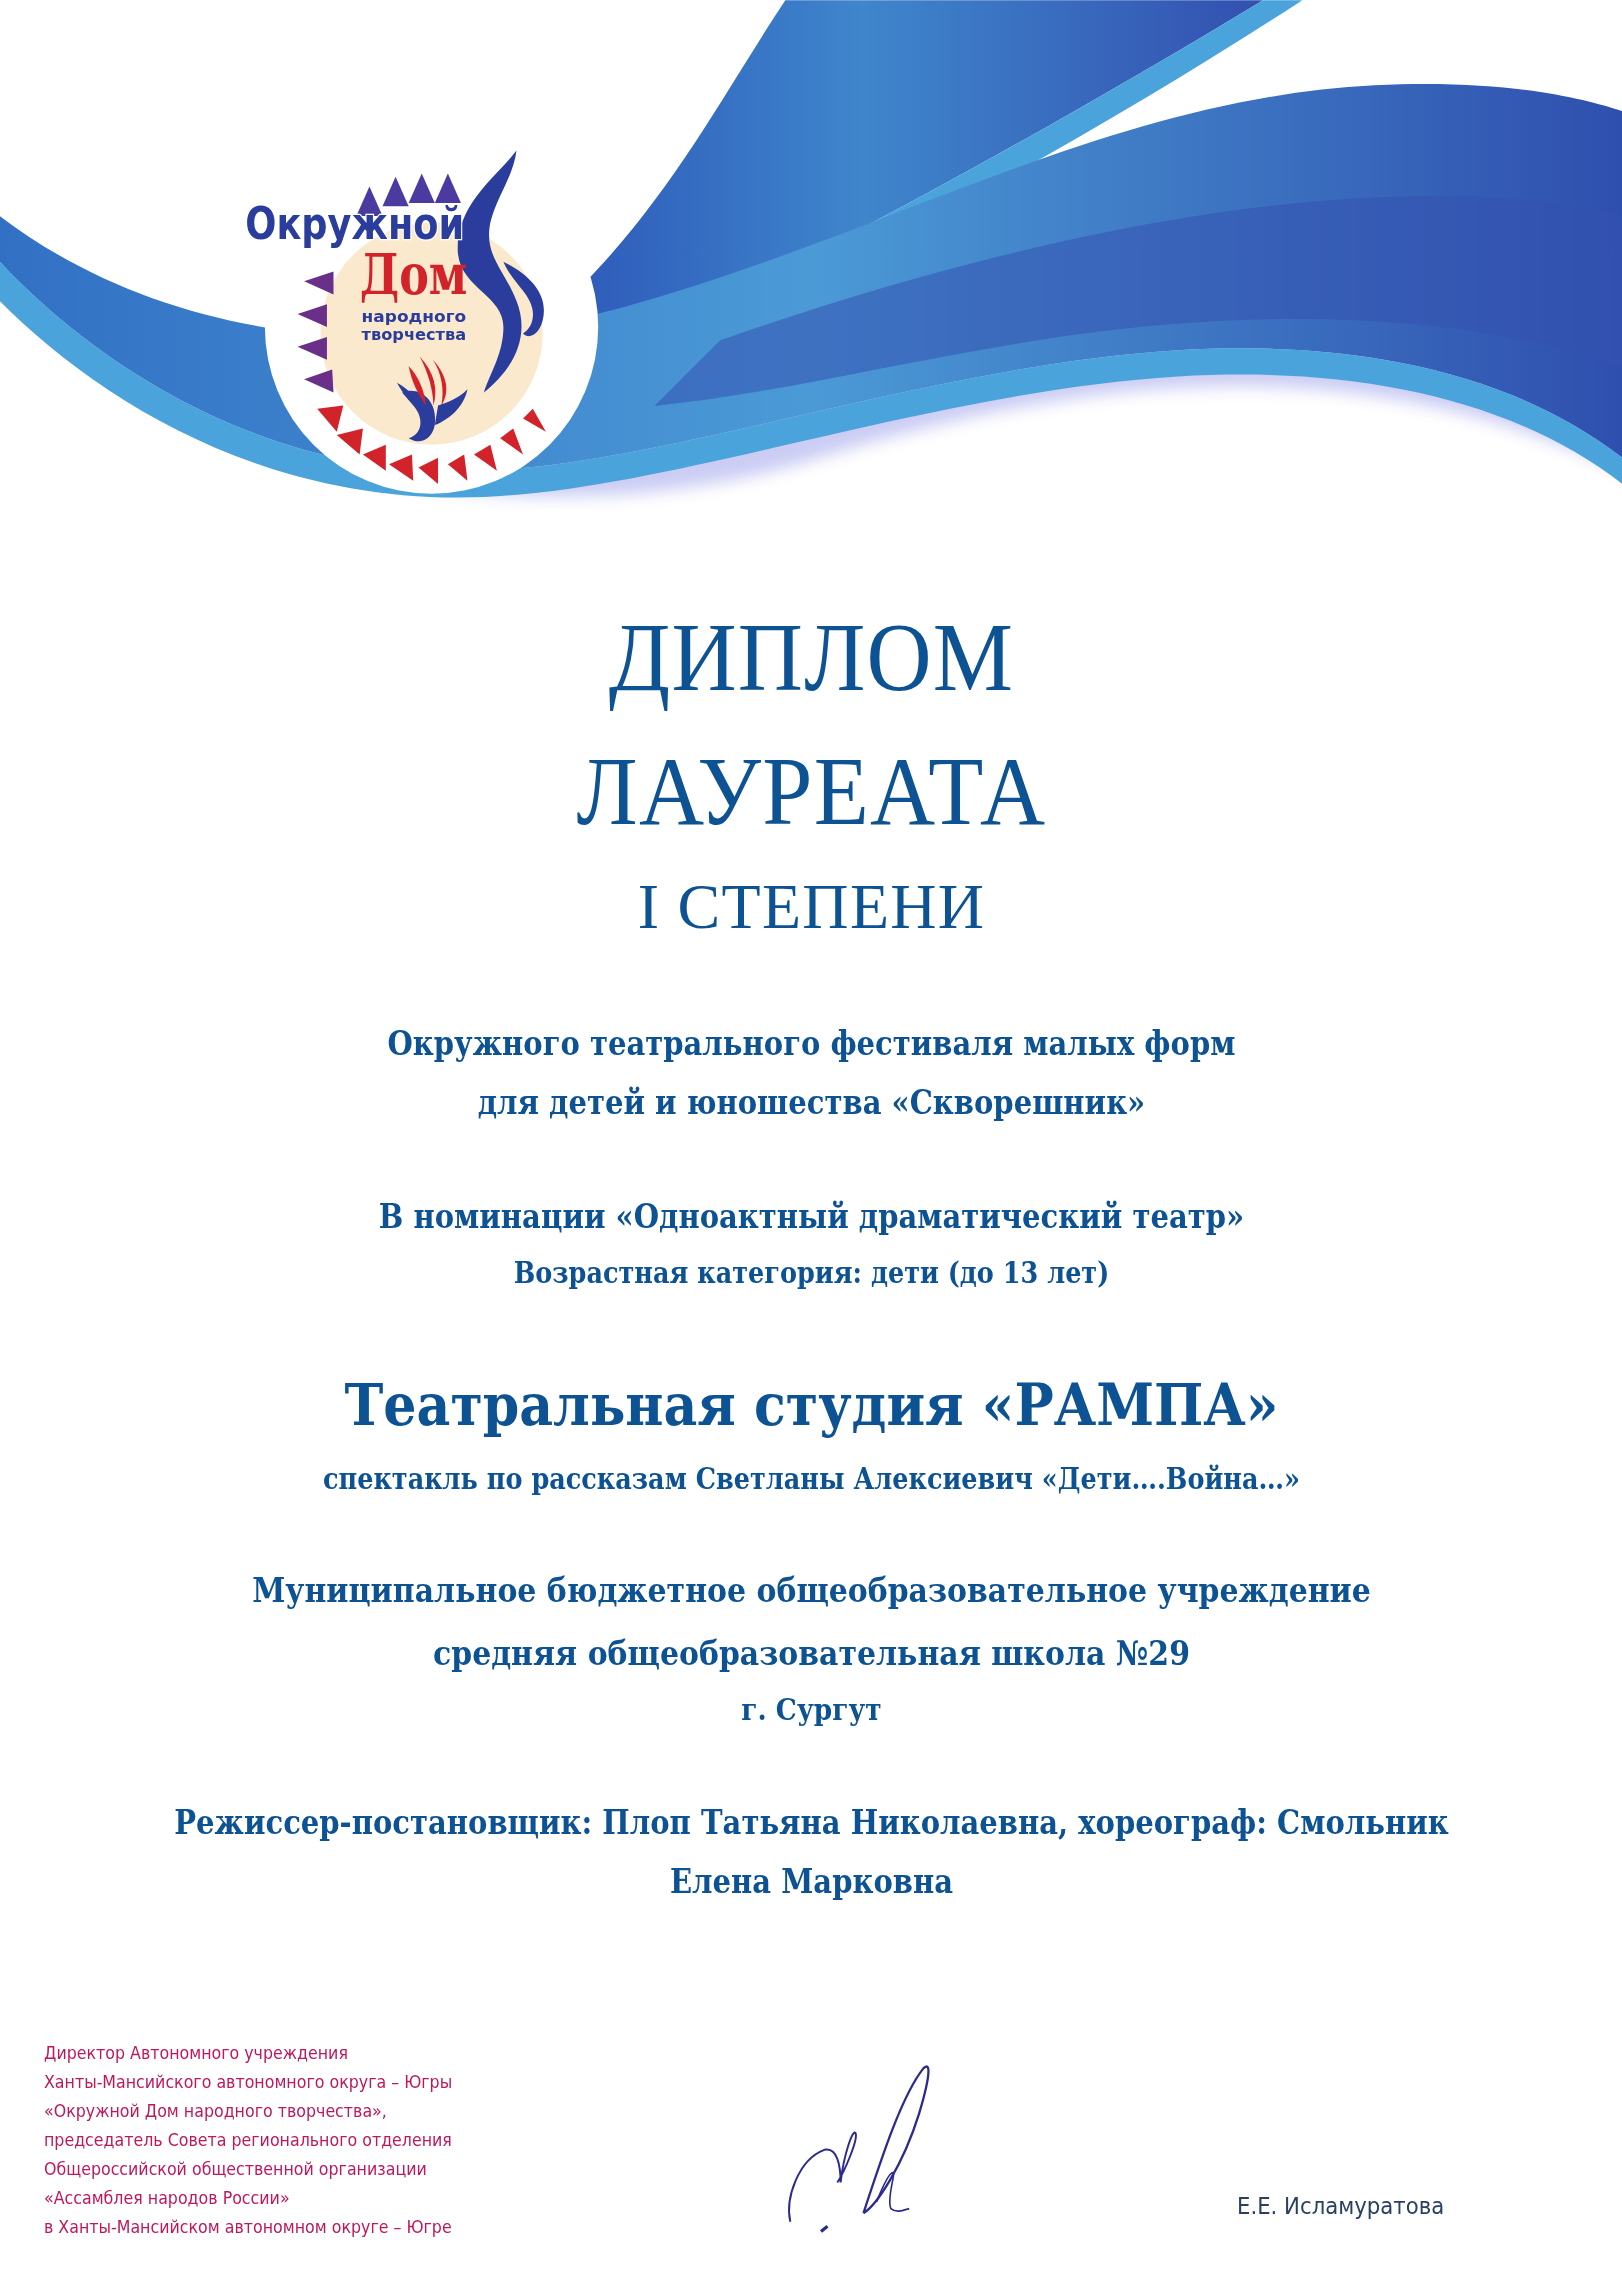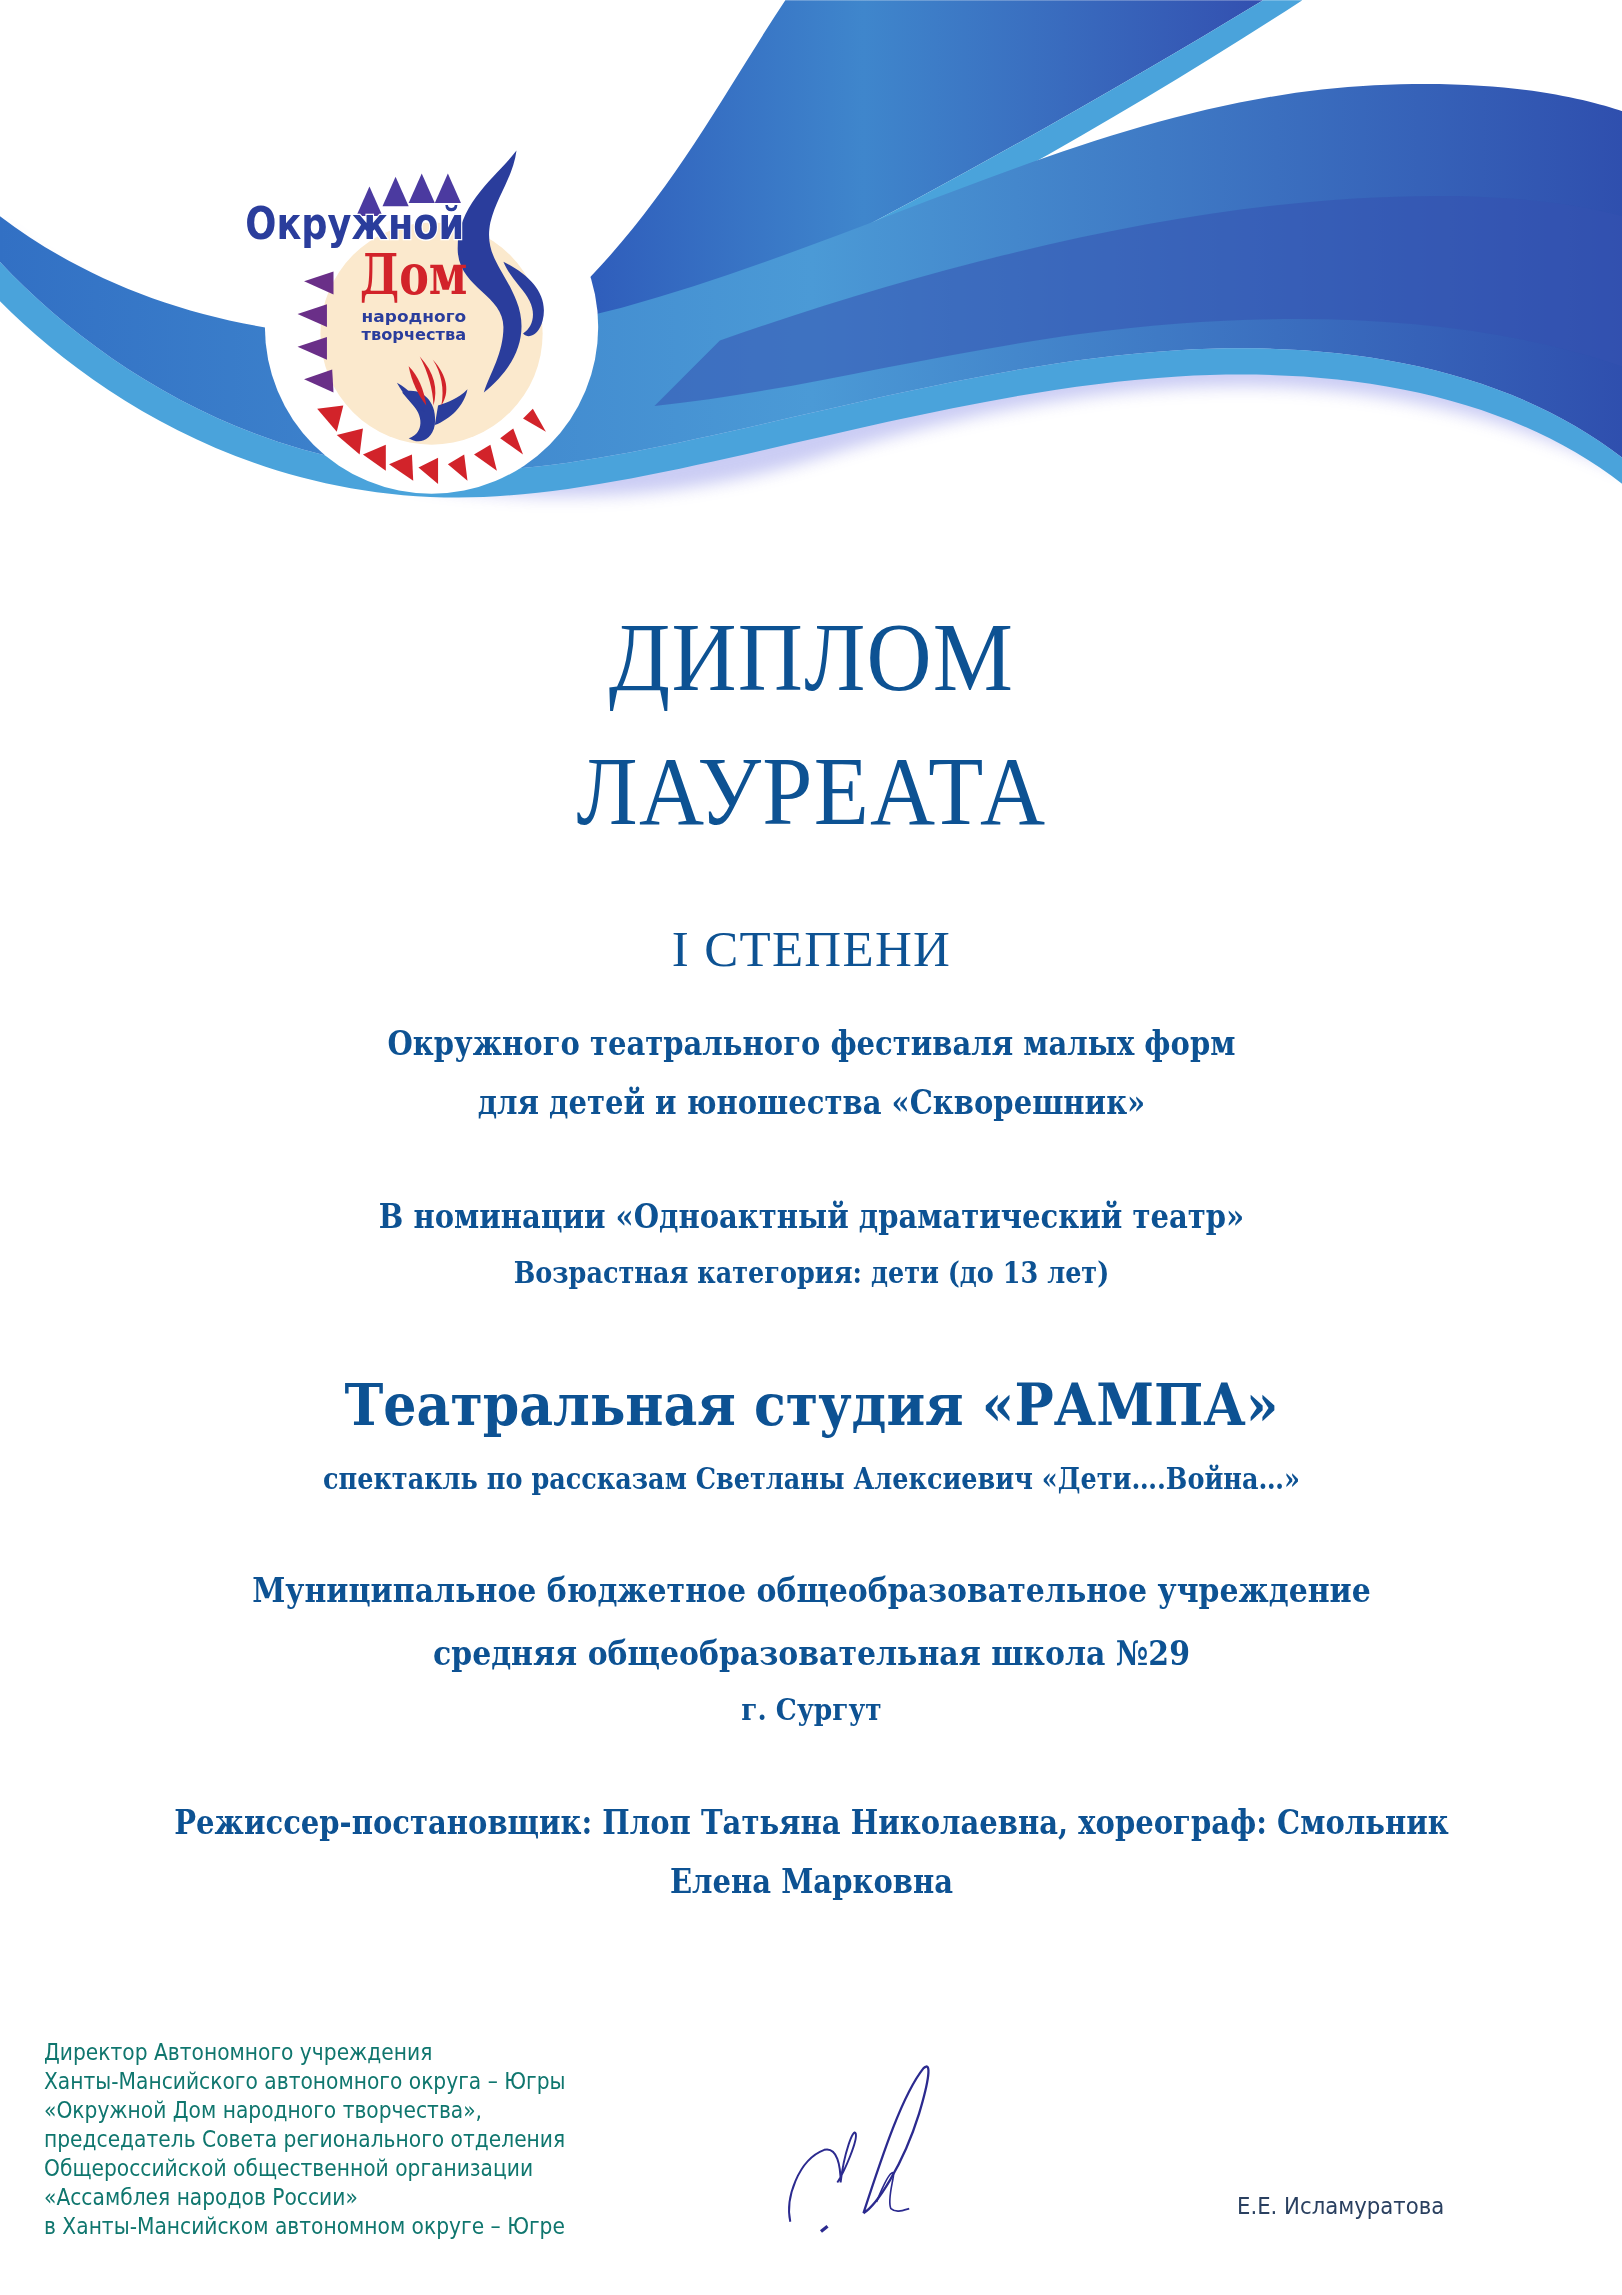--- a/index.html
+++ b/index.html
@@ -2,34 +2,34 @@
 <html style="font-size:10.5px"><head>
 <meta charset="utf-8">
 <style>
   html, body { margin: 0; padding: 0; background: #ffffff; }
   body { width: 1623px; height: 2295px; position: relative; overflow: hidden; font-family: "DejaVu Serif", serif; }
   .banner { position: absolute; left: 0; top: 0; width: 1623px; height: 537px; }
   .logo { position: absolute; left: 242px; top: 131px; width: 366px; height: 366px; }
   .title { position: absolute; left: 0; width: 1623px; text-align: center; color: #0d5293; font-family: "Liberation Serif", serif; font-weight: normal; letter-spacing: 1.3px; }
   .t1 { top: 602px; font-size: 98px; line-height: 111px; transform: scaleX(0.92); }
   .t2 { top: 736px; font-size: 98px; line-height: 111px; transform: scaleX(0.92); }
-  .t3 { top: 920px; font-size: 51px; line-height: 59px; }
+  .t3 { top: 877px; font-size: 64px; line-height: 59px; }
   .line { position: absolute; left: 0; width: 1623px; text-align: center; color: #0d5293; font-family: "DejaVu Serif", serif; font-weight: bold; white-space: nowrap; }
   .l-fest1 { top: 1024px; font-size: 33px; transform: scaleX(0.88); }
   .l-fest2 { top: 1083px; font-size: 33px; transform: scaleX(0.88); }
   .l-nom { top: 1197px; font-size: 33px; transform: scaleX(0.88); }
   .l-age { top: 1256px; font-size: 29px; transform: scaleX(0.88); }
   .l-studio { top: 1371px; font-size: 58px; transform: scaleX(0.9); }
   .l-play { top: 1462px; font-size: 29px; transform: scaleX(0.88); }
   .l-org1 { top: 1570px; font-size: 34px; transform: scaleX(0.88); }
   .l-org2 { top: 1633px; font-size: 34px; transform: scaleX(0.88); }
   .l-city { top: 1692px; font-size: 30px; transform: scaleX(0.88); }
   .l-dir1 { top: 1803px; font-size: 33px; transform: scaleX(0.88); }
   .l-dir2 { top: 1862px; font-size: 33px; transform: scaleX(0.88); }
-  .sigblock { position: absolute; left: 44px; top: 2038px; width: 733px; color: #0f766e; font-family: "DejaVu Sans", sans-serif; font-size: 23px; line-height: 29px; }
+  .sigblock { position: absolute; left: 44px; top: 2038px; width: 733px; color: #be185d; font-family: "DejaVu Sans", sans-serif; font-size: 18px; line-height: 29px; }
   .sigblock div { white-space: nowrap; transform: scaleX(0.88); transform-origin: left center; }
   .signature { position: absolute; left: 772px; top: 2042px; width: 196px; height: 196px; }
   .signer { position: absolute; left: 1237px; top: 2192px; color: #2a4060; font-family: "DejaVu Sans", sans-serif; font-size: 23.6px; white-space: nowrap; transform: scaleX(0.9); transform-origin: left center; }
 </style>
 </head>
 <body>
 
 <svg class="banner" viewBox="0 0 2480 820" xmlns="http://www.w3.org/2000/svg">
   <defs>
     <linearGradient id="g1" x1="0" y1="0" x2="1" y2="0">

